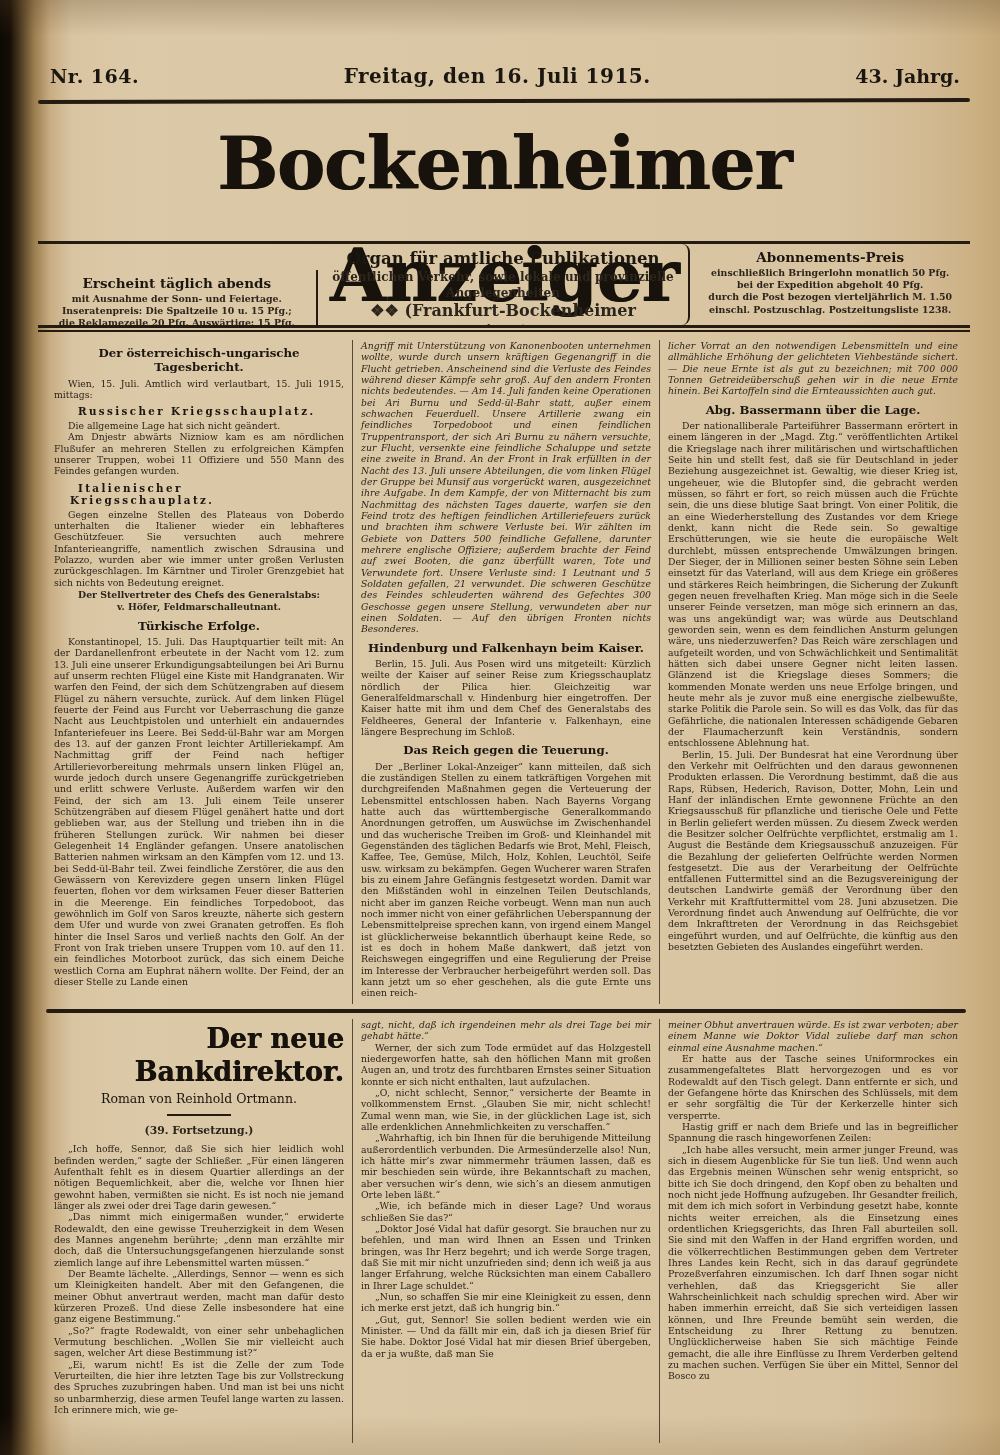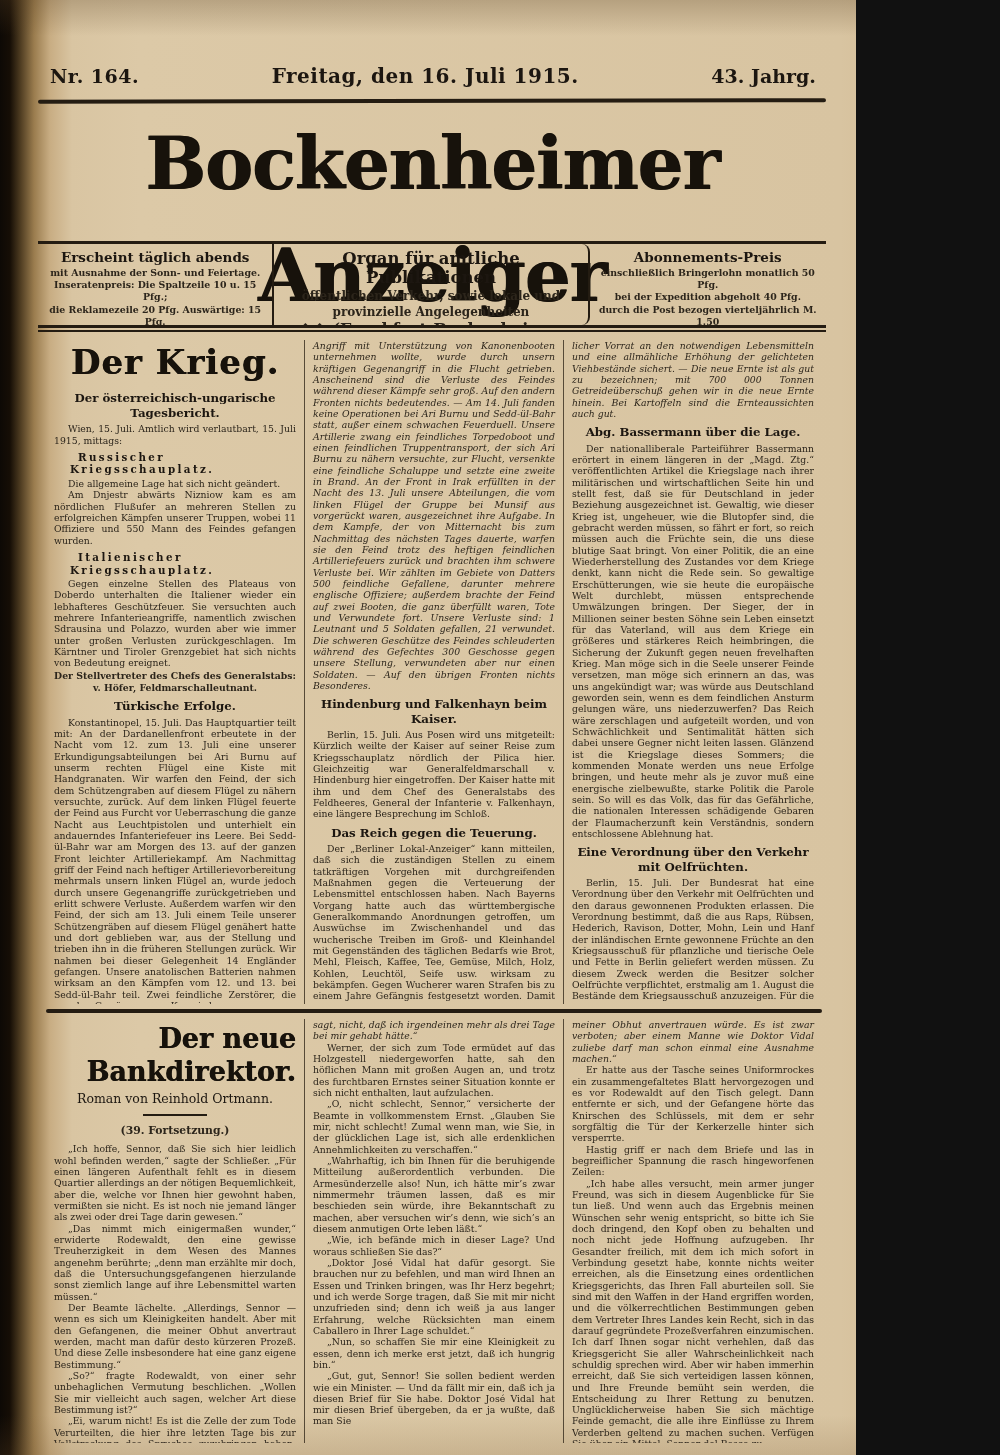--- a/index.html
+++ b/index.html
@@ -1,17 +1,17 @@
 <!DOCTYPE html>
 <html lang="de"><head>
 <meta charset="utf-8">
 <style>
   html,body{margin:0;padding:0;background:#111;}
   .page{
-    position:relative;width:856px;height:1455px;overflow:hidden;
+    position:relative;width:1000px;height:1455px;overflow:hidden;
     font-family:"DejaVu Serif","Liberation Serif",serif;
     color:#2c251b;
     background:
       linear-gradient(180deg, rgba(90,66,36,.28) 0, rgba(0,0,0,0) 36px),
       linear-gradient(0deg, rgba(120,88,48,.18) 0, rgba(0,0,0,0) 40px),
       linear-gradient(90deg,
         #0d0905 0px,#160e06 10px,#4c3a20 20px,#9a7c4e 34px,
         #c8ad83 50px,#d9c5a2 72px,#dcc9a7 140px,#d8c4a1 840px,
         #d2b992 930px,#cbb083 975px,#c4a778 1000px);
   }
@@ -21,21 +21,21 @@
   .datetext{font-size:20px;letter-spacing:.5px;}
   .volume{font-size:19px;}
   .header-rule{position:absolute;top:99px;left:38px;right:30px;height:4px;background:#241c12;border-radius:2px;transform:rotate(-.12deg);}
   .np-title{position:absolute;top:108px;left:38px;right:30px;text-align:center;
     font-size:72px;font-weight:bold;color:#17120b;letter-spacing:-1px;
     text-shadow:1px 0 0 #17120b;line-height:1.55;}
   
   .masthead{position:absolute;top:241px;left:38px;right:30px;height:84px;
     border-top:3px solid #241c12;display:flex;box-sizing:border-box;}
   .mh-col{box-sizing:border-box;padding:5px 8px 3px;overflow:hidden;}
-  .mh-left{width:30%;border-right:2px solid #241c12;}
+  .mh-left{width:30%;border-right:2px solid #241c12;margin-top:26px;}
   .mh-center{width:40%;border-right:2px solid #241c12;text-align:center;border-radius:8px;}
   .mh-right{width:30%;text-align:center;}
   .mh-heading{font-weight:bold;font-size:13.5px;text-align:center;margin:0 0 2px;color:#1c1610;}
   .mh-center .mh-heading{font-size:16.5px;}
   .mh-line{font-size:9.4px;line-height:1.3;font-weight:bold;color:#2c251b;text-align:center;}
   .masthead-bottom{position:absolute;top:325px;left:38px;right:30px;height:7px;
     border-top:3px solid #241c12;border-bottom:2px solid #241c12;box-sizing:border-box;}
   
   .body-wrap{position:absolute;top:340px;left:46px;right:34px;bottom:10px;}
   .row{display:flex;overflow:hidden;}
@@ -94,21 +94,20 @@
       <div class="mh-line">durch die Post bezogen vierteljährlich M. 1.50</div>
       <div class="mh-line">einschl. Postzuschlag. Postzeitungsliste 1238.</div>
     </div>
   </div>
   <div class="masthead-bottom"></div>
 
   <div class="body-wrap">
 
     <div class="row news-row">
       <div class="col">
-        <h2 class="war-headline">Der Krieg.</h2>
         <div class="flow">
             <h3 class="blk head_center_sub">Der österreichisch-ungarische Tagesbericht.</h3>
             <p class="blk p">Wien, 15. Juli. Amtlich wird verlautbart, 15. Juli 1915, mittags:</p>
             <h4 class="blk head_spaced">Russischer Kriegsschauplatz.</h4>
             <p class="blk p">Die allgemeine Lage hat sich nicht geändert.</p>
             <p class="blk p">Am Dnjestr abwärts Nizniow kam es am nördlichen Flußufer an mehreren Stellen zu erfolgreichen Kämpfen unserer Truppen, wobei 11 Offiziere und 550 Mann des Feindes gefangen wurden.</p>
             <h4 class="blk head_spaced">Italienischer Kriegsschauplatz.</h4>
             <p class="blk p">Gegen einzelne Stellen des Plateaus von Doberdo unterhalten die Italiener wieder ein lebhafteres Geschützfeuer. Sie versuchten auch mehrere Infanterieangriffe, namentlich zwischen Sdrausina und Polazzo, wurden aber wie immer unter großen Verlusten zurückgeschlagen. Im Kärntner und Tiroler Grenzgebiet hat sich nichts von Bedeutung ereignet.</p>
             <p class="blk signature">Der Stellvertreter des Chefs des Generalstabs:</p>
             <p class="blk signature">v. Höfer, Feldmarschalleutnant.</p>
@@ -123,21 +122,20 @@
             <p class="blk p">Berlin, 15. Juli. Aus Posen wird uns mitgeteilt: Kürzlich weilte der Kaiser auf seiner Reise zum Kriegsschauplatz nördlich der Pilica hier. Gleichzeitig war Generalfeldmarschall v. Hindenburg hier eingetroffen. Der Kaiser hatte mit ihm und dem Chef des Generalstabs des Feldheeres, General der Infanterie v. Falkenhayn, eine längere Besprechung im Schloß.</p>
             <h3 class="blk head_center">Das Reich gegen die Teuerung.</h3>
             <p class="blk p">Der „Berliner Lokal-Anzeiger“ kann mitteilen, daß sich die zuständigen Stellen zu einem tatkräftigen Vorgehen mit durchgreifenden Maßnahmen gegen die Verteuerung der Lebensmittel entschlossen haben. Nach Bayerns Vorgang hatte auch das württembergische Generalkommando Anordnungen getroffen, um Auswüchse im Zwischenhandel und das wucherische Treiben im Groß- und Kleinhandel mit Gegenständen des täglichen Bedarfs wie Brot, Mehl, Fleisch, Kaffee, Tee, Gemüse, Milch, Holz, Kohlen, Leuchtöl, Seife usw. wirksam zu bekämpfen. Gegen Wucherer waren Strafen bis zu einem Jahre Gefängnis festgesetzt worden. Damit war den Mißständen wohl in einzelnen Teilen Deutschlands, nicht aber im ganzen Reiche vorbeugt. Wenn man nun auch noch immer nicht von einer gefährlichen Ueberspannung der Lebensmittelpreise sprechen kann, von irgend einem Mangel ist glücklicherweise bekanntlich überhaupt keine Rede, so ist es doch in hohem Maße dankwert, daß jetzt von Reichswegen eingegriffen und eine Regulierung der Preise im Interesse der Verbraucher herbeigeführt werden soll. Das kann jetzt um so eher geschehen, als die gute Ernte uns einen reich-</p>
           </div>
       </div>
       <div class="col">
         <div class="flow">
             <p class="blk p_cont">licher Vorrat an den notwendigen Lebensmitteln und eine allmähliche Erhöhung der gelichteten Viehbestände sichert. — Die neue Ernte ist als gut zu bezeichnen; mit 700 000 Tonnen Getreideüberschuß gehen wir in die neue Ernte hinein. Bei Kartoffeln sind die Ernteaussichten auch gut.</p>
             <h3 class="blk head_center">Abg. Bassermann über die Lage.</h3>
             <p class="blk p">Der nationalliberale Parteiführer Bassermann erörtert in einem längeren in der „Magd. Ztg.“ veröffentlichten Artikel die Kriegslage nach ihrer militärischen und wirtschaftlichen Seite hin und stellt fest, daß sie für Deutschland in jeder Beziehung ausgezeichnet ist. Gewaltig, wie dieser Krieg ist, ungeheuer, wie die Blutopfer sind, die gebracht werden müssen, so fährt er fort, so reich müssen auch die Früchte sein, die uns diese blutige Saat bringt. Von einer Politik, die an eine Wiederherstellung des Zustandes vor dem Kriege denkt, kann nicht die Rede sein. So gewaltige Erschütterungen, wie sie heute die europäische Welt durchlebt, müssen entsprechende Umwälzungen bringen. Der Sieger, der in Millionen seiner besten Söhne sein Leben einsetzt für das Vaterland, will aus dem Kriege ein größeres und stärkeres Reich heimbringen, die Sicherung der Zukunft gegen neuen frevelhaften Krieg. Man möge sich in die Seele unserer Feinde versetzen, man möge sich erinnern an das, was uns angekündigt war; was würde aus Deutschland geworden sein, wenn es dem feindlichen Ansturm gelungen wäre, uns niederzuwerfen? Das Reich wäre zerschlagen und aufgeteilt worden, und von Schwächlichkeit und Sentimalität hätten sich dabei unsere Gegner nicht leiten lassen. Glänzend ist die Kriegslage dieses Sommers; die kommenden Monate werden uns neue Erfolge bringen, und heute mehr als je zuvor muß eine energische zielbewußte, starke Politik die Parole sein. So will es das Volk, das für das Gefährliche, die nationalen Interessen schädigende Gebaren der Flaumacherzunft kein Verständnis, sondern entschlossene Ablehnung hat.</p>
-            <h3 class="blk head_center">Eine Verordnung über den Verkehr mit Oelfrüchten.</h3>
             <p class="blk p">Berlin, 15. Juli. Der Bundesrat hat eine Verordnung über den Verkehr mit Oelfrüchten und den daraus gewonnenen Produkten erlassen. Die Verordnung bestimmt, daß die aus Raps, Rübsen, Hederich, Ravison, Dotter, Mohn, Lein und Hanf der inländischen Ernte gewonnene Früchte an den Kriegsausschuß für pflanzliche und tierische Oele und Fette in Berlin geliefert werden müssen. Zu diesem Zweck werden die Besitzer solcher Oelfrüchte verpflichtet, erstmalig am 1. August die Bestände dem Kriegsausschuß anzuzeigen. Für die Bezahlung der gelieferten Oelfrüchte werden Normen festgesetzt. Die aus der Verarbeitung der Oelfrüchte entfallenen Futtermittel sind an die Bezugsvereinigung der deutschen Landwirte gemäß der Verordnung über den Verkehr mit Kraftfuttermittel vom 28. Juni abzusetzen. Die Verordnung findet auch Anwendung auf Oelfrüchte, die vor dem Inkrafttreten der Verordnung in das Reichsgebiet eingeführt wurden, und auf Oelfrüchte, die künftig aus den besetzten Gebieten des Auslandes eingeführt werden.</p>
           </div>
       </div>
     </div>
 
     <div class="section-rule"></div>
 
     <div class="row feui-row">
       <div class="col">
         <h2 class="feui-headline">Der neue Bankdirektor.</h2>

